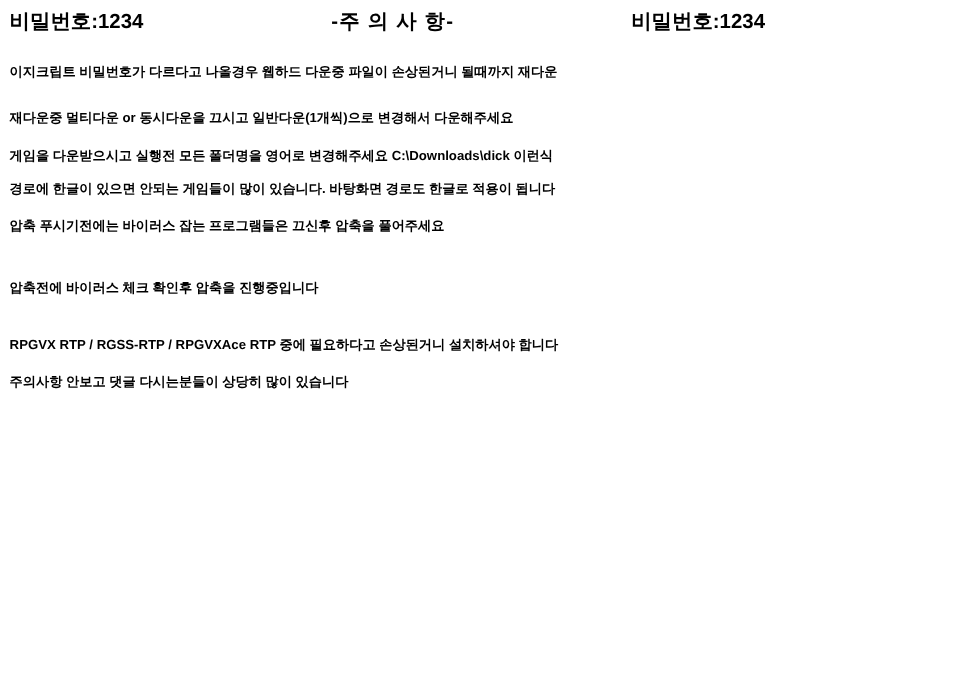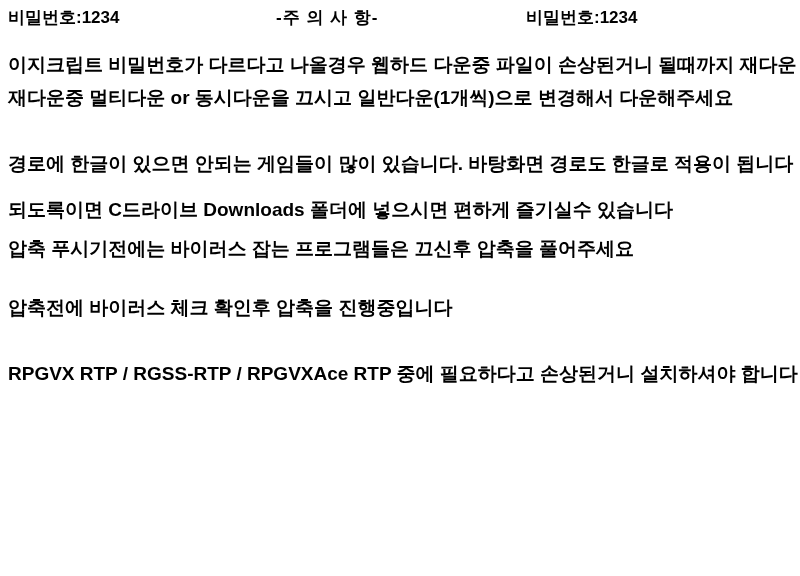--- a/index.html
+++ b/index.html
@@ -40,58 +40,59 @@
     text-align: left;
     letter-spacing: 1px;
   }
   .hdr-right {
     text-align: left;
   }
   .body-block {
     padding: 0 6px 0 8px;
   }
   .para {
-    font-size: 19px;
+    font-size: 11px;
     font-weight: bold;
     line-height: 1.0;
     white-space: nowrap;
   }
   .gap-lg { height: 26px; }
   .gap-md { height: 20px; }
-  .line-tight { margin-top: 14px; }
-  .line-pack { margin-top: 27px; }
+  .line-tight { margin-top: 28px; }
+  .line-pack { margin-top: 17px; }
 </style>
 </head>
 <body>
 
 <div class="page">
 
   <div class="header-row">
     <div class="hdr-left">비밀번호:1234</div>
     <div class="hdr-center">-주 의 사 항-</div>
     <div class="hdr-right">비밀번호:1234</div>
   </div>
 
   <div class="body-block">
 
     <div class="gap-lg"></div>
     <div class="para">이지크립트 비밀번호가 다르다고 나올경우 웹하드 다운중 파일이 손상된거니 될때까지 재다운</div>
     <div class="para line-tight">재다운중 멀티다운 or 동시다운을 끄시고 일반다운(1개씩)으로 변경해서 다운해주세요</div>
 
     <div class="gap-md"></div>
+    <div class="para">게임을 다운받으시고 실행전 모든 폴더명을 영어로 변경해주세요 C:\Downloads\dick 이런식</div>
     <div class="para line-pack">경로에 한글이 있으면 안되는 게임들이 많이 있습니다. 바탕화면 경로도 한글로 적용이 됩니다</div>
-    <div class="para line-pack">되도록이면 C드라이브 Downloads 폴더에 넣으시면 편하게 즐기실수 있습니다</div>
 
     <div class="gap-md"></div>
     <div class="para">압축 푸시기전에는 바이러스 잡는 프로그램들은 끄신후 압축을 풀어주세요</div>
 
     <div class="gap-md"></div>
 
     <div class="gap-md"></div>
     <div class="para">압축전에 바이러스 체크 확인후 압축을 진행중입니다</div>
 
     <div class="gap-md"></div>
     <div class="para line-pack">RPGVX RTP /  RGSS-RTP  / RPGVXAce RTP 중에 필요하다고 손상된거니 설치하셔야 합니다</div>
 
     <div class="gap-md"></div>
+    <div class="para">주의사항 안보고 댓글 다시는분들이 상당히 많이 있습니다</div>
 
   </div>
 </div>
 
 </body></html>

